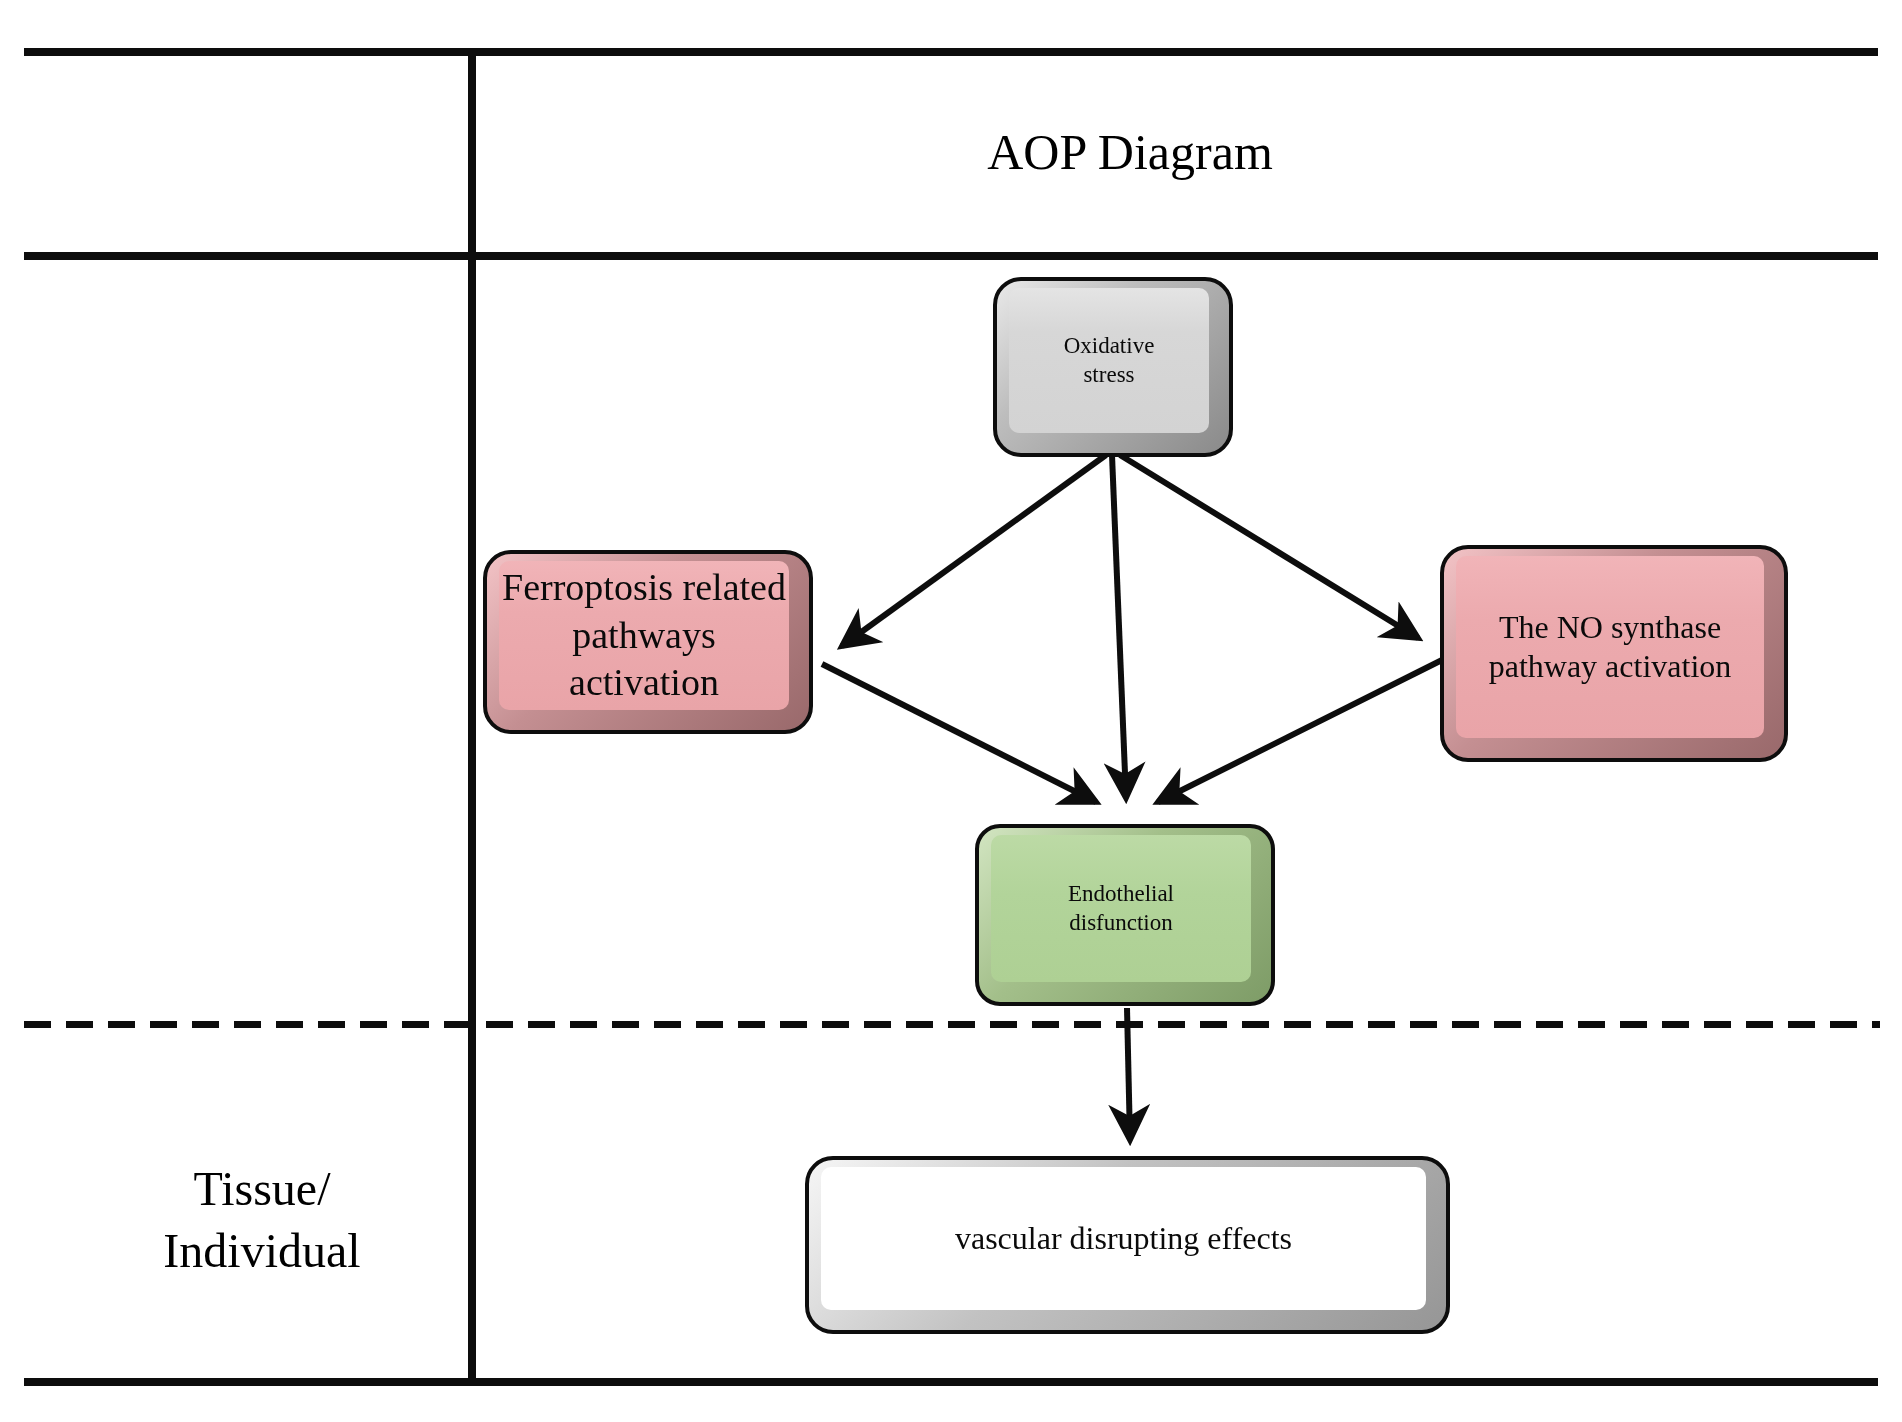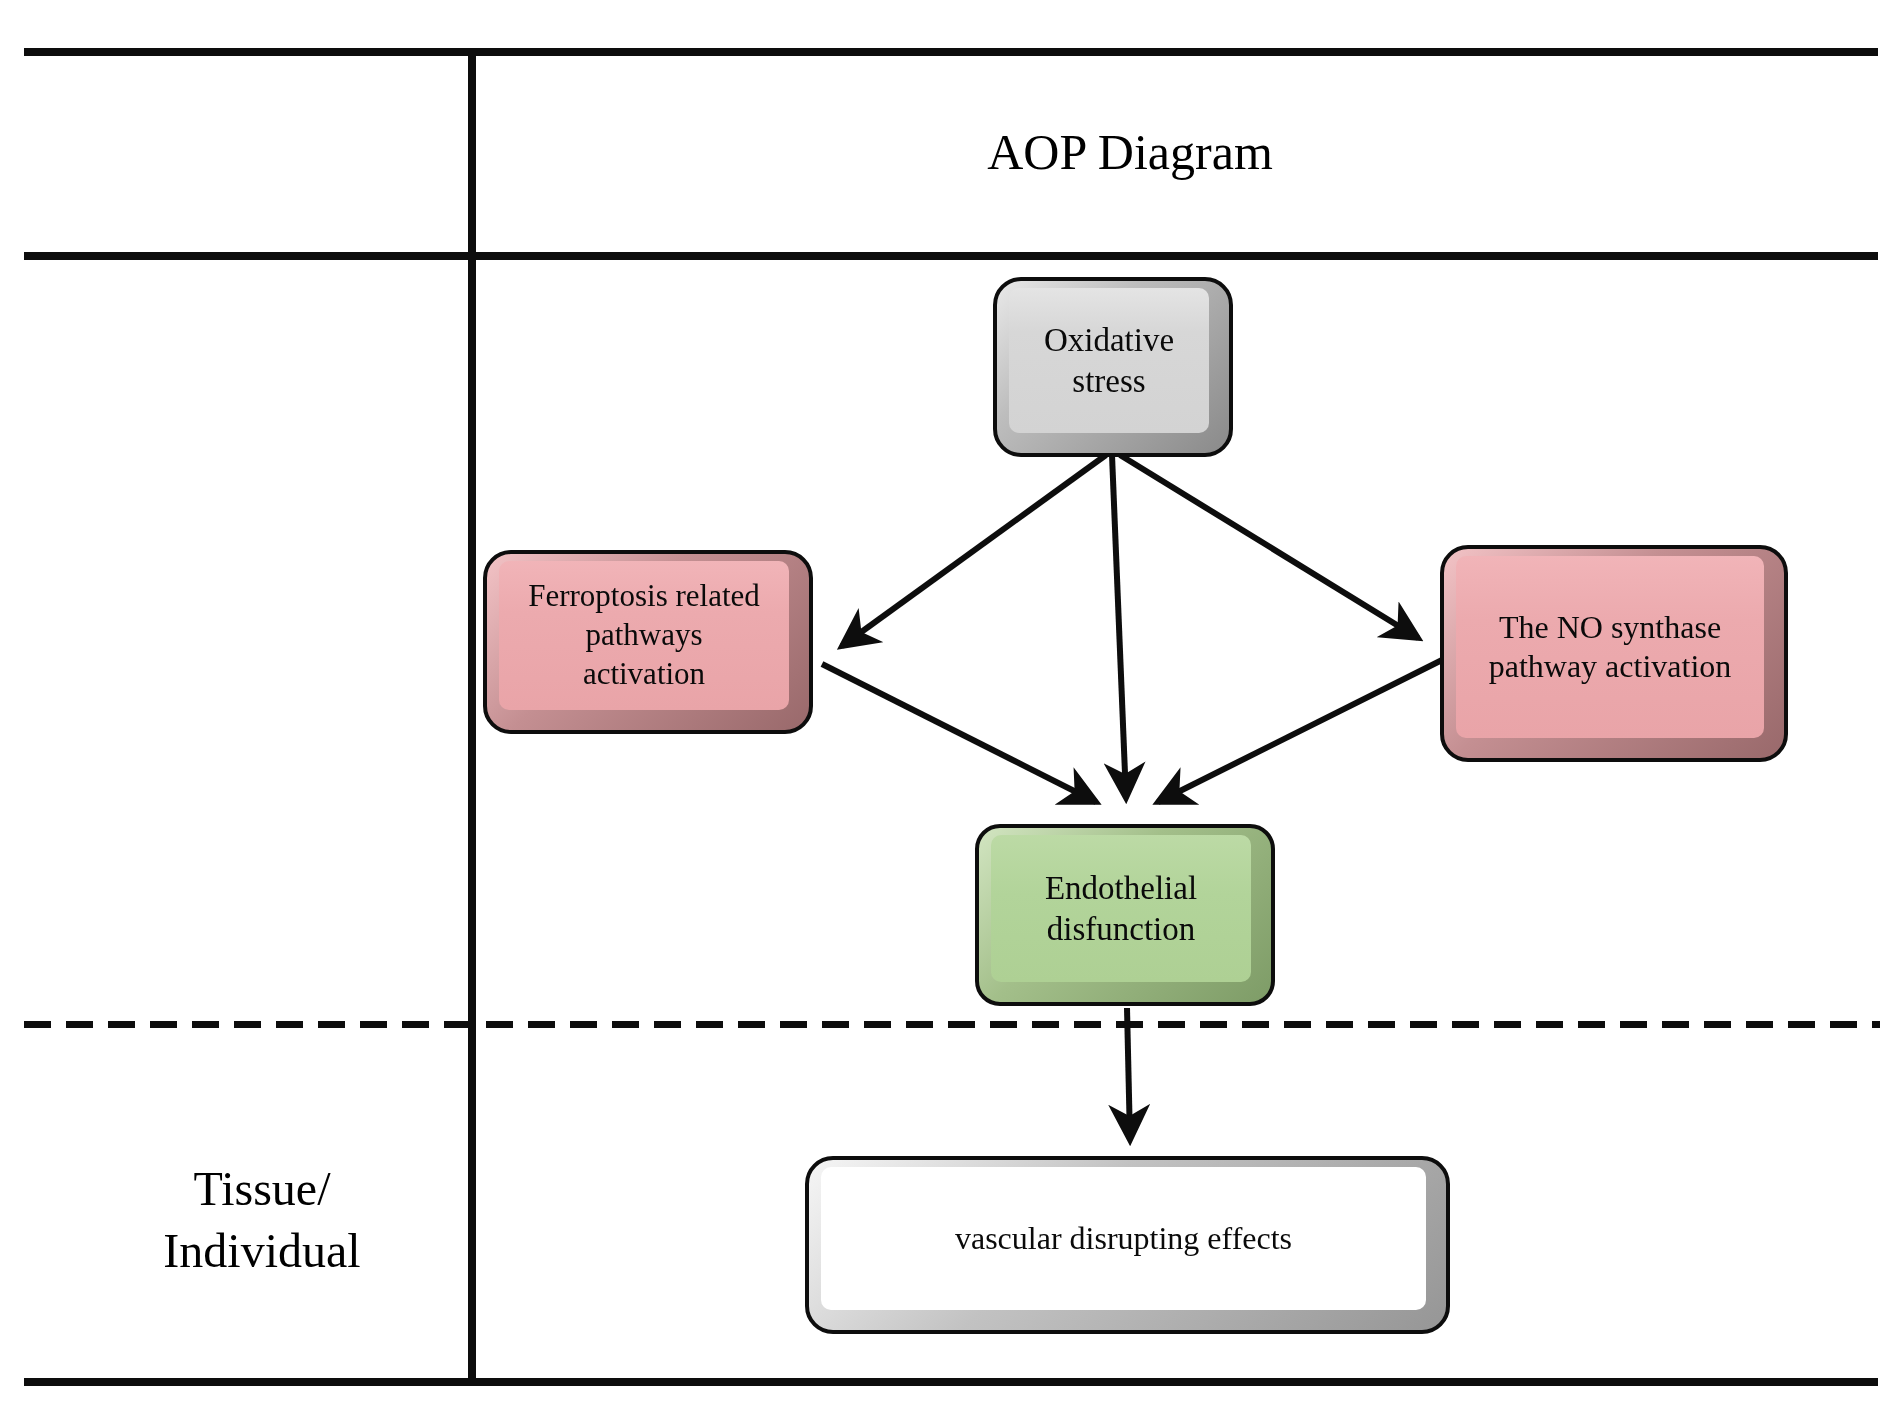--- a/index.html
+++ b/index.html
@@ -77,41 +77,41 @@
     position: absolute;
     left: 12px;
     top: 7px;
     right: 20px;
     bottom: 20px;
     display: flex;
     align-items: center;
     justify-content: center;
     text-align: center;
     white-space: pre-line;
-    font-size: 33px;
+    font-size: 23px;
     line-height: 1.22;
     color: #0a0a0a;
   }
 
   .node-gray  { background: linear-gradient(135deg, #e9e9e9 0%, #bdbdbd 35%, #8a8a8a 100%); }
   .node-gray .face  { background: linear-gradient(180deg, #e4e4e4 0%, #d7d7d7 30%, #d3d3d3 100%); }
 
   .node-pink  { background: linear-gradient(135deg, #f3c3c6 0%, #c48f92 40%, #99696b 100%); }
   .node-pink .face  { background: linear-gradient(180deg, #f1b4b8 0%, #ecaaae 35%, #e9a4a8 100%); }
 
   .node-green { background: linear-gradient(135deg, #d2e5c1 0%, #a3bf8a 40%, #7e9c67 100%); border-radius: 25px; }
   .node-green .face { background: linear-gradient(180deg, #bcda a5 0%, #b2d49a 40%, #aed094 100%); }
   .node-green .face { background: linear-gradient(180deg, #bcdaa5 0%, #b2d49a 40%, #aed094 100%); }
 
   .node-white { background: linear-gradient(135deg, #f6f6f6 0%, #c2c2c2 40%, #969696 100%); }
   .node-white .face { background: #ffffff; }
 
   .node-oxidative   { left: 993px;  top: 277px;  width: 240px; height: 180px; }
   .node-ferroptosis { left: 483px;  top: 550px;  width: 330px; height: 184px; font-size: 31px; }
-  .node-ferroptosis .node-label { font-size: 31px; line-height: 1.25; }
+  .node-ferroptosis .node-label { font-size: 38px; line-height: 1.25; }
   .node-nosynthase  { left: 1440px; top: 545px;  width: 348px; height: 217px; }
   .node-nosynthase .node-label { font-size: 32px; }
   .node-endothelial { left: 975px;  top: 824px;  width: 300px; height: 182px; }
   .node-vascular    { left: 805px;  top: 1156px; width: 645px; height: 178px; }
   .node-vascular .node-label { font-size: 32px; }
 
   
   svg.arrows {
     position: absolute;
     left: 0;

